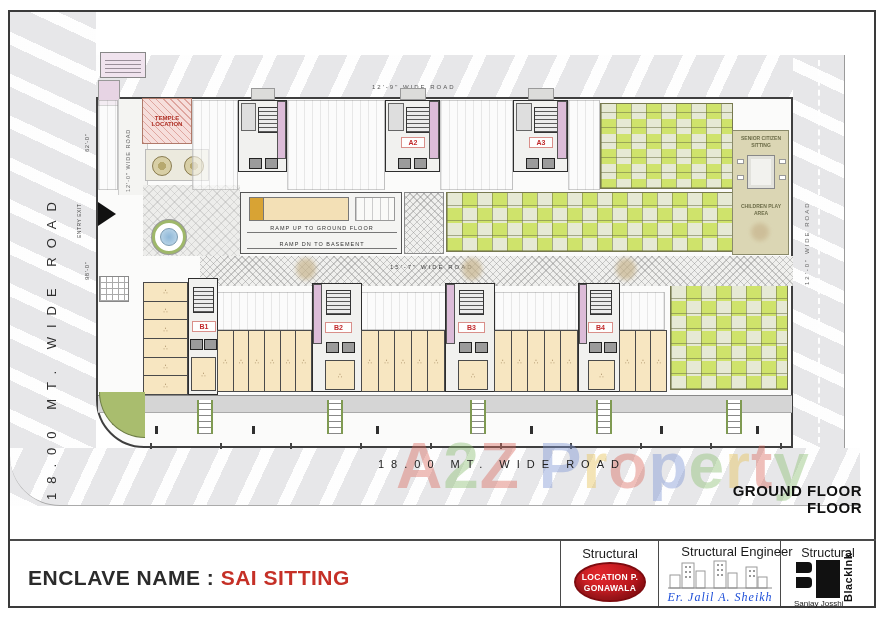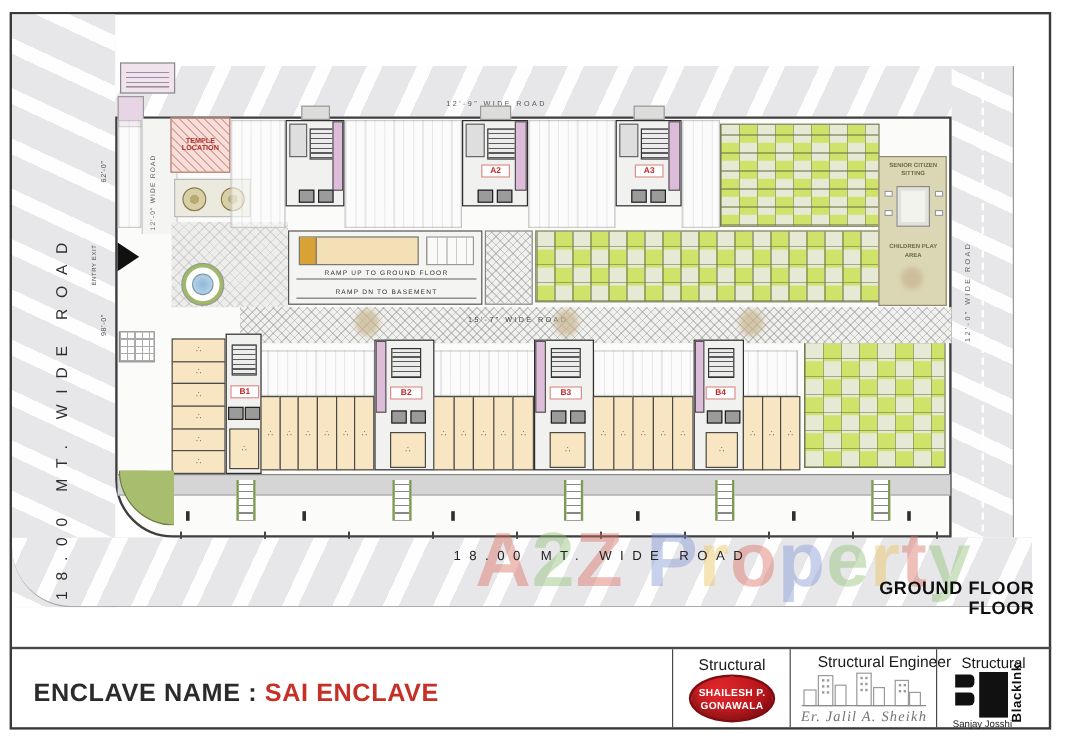--- a/index.html
+++ b/index.html
@@ -37,21 +37,21 @@
   .dim{font-size:6px;color:#555;letter-spacing:.5px}
   .tinylabel{color:#6d6d49;font-weight:bold;text-align:center;line-height:1.3}
   .gridbox{background:repeating-linear-gradient(0deg,#aaa 0 1px,transparent 1px 6px),repeating-linear-gradient(90deg,#aaa 0 1px,transparent 1px 6px),#fff;border:1px solid #888}
   .notelines{background:repeating-linear-gradient(0deg,#9a8f9a 0 1px,transparent 1px 4px)}
   .divline{background:#4a4a4a}
   .wm-gray{font-size:60px;letter-spacing:3px;color:#cbcbcb;opacity:.8;z-index:5}
   .wm-color{font-size:64px;font-weight:bold;letter-spacing:1px;opacity:.42;z-index:5;line-height:1}
   .plan-title{font-size:15px;font-weight:bold;color:#101010;letter-spacing:.5px;z-index:6}
   .footer-head{font-size:13px;color:#1a1a1a;text-align:center}
   .oval{border-radius:50%;background:radial-gradient(circle at 35% 30%,#e0262c,#a50f14);border:2px solid #7e0b0f;box-shadow:inset 0 -6px 8px rgba(0,0,0,.25);color:#fff;font-weight:bold;font-size:8.5px;text-align:center;line-height:1.25;padding-top:8px;letter-spacing:.3px}
-  .eng-name{font-family:"Liberation Serif",serif;font-style:italic;font-size:12px;color:#737373;letter-spacing:1px;text-align:center}
+  .eng-name{font-family:"Liberation Serif",serif;font-style:italic;font-size:12px;color:#1d4ed8;letter-spacing:1px;text-align:center}
   .bar{background:#111;border-radius:0 4px 4px 0}
   .brand-v{writing-mode:vertical-rl;transform:rotate(180deg);font-weight:bold;font-size:11px;color:#111;letter-spacing:.5px}
   .rl{font-size:6px;letter-spacing:2px;color:#555;white-space:nowrap}
 </style>
 </head>
 <body>
 
 <div id="stage">
 
   <div class="abs frame" style="left:8px;top:10px;width:868px;height:598px"></div>
@@ -313,29 +313,29 @@
   <div class="abs bollard" style="left:756px;top:426px"></div>
   <div class="abs" style="left:99px;top:392px;width:46px;height:46px;background:#a9bd6e;border-radius:0 0 0 46px;border-left:1px solid #6c7c44;border-bottom:1px solid #6c7c44;z-index:2"></div>
   <div class="abs tick" style="left:150px;top:443px;width:640px;height:6px"></div>
 
   <div class="abs wm-color" style="left:396px;top:434px"><span style="color: rgb(219, 106, 95);">A</span><span style="color: rgb(139, 191, 114);">2</span><span style="color: rgb(219, 106, 95);">Z</span><span style="color: rgb(0, 0, 0);">&nbsp;</span><span style="color: rgb(125, 149, 212);">P</span><span style="color: rgb(231, 194, 84);">r</span><span style="color: rgb(219, 106, 95);">o</span><span style="color: rgb(125, 149, 212);">p</span><span style="color: rgb(139, 191, 114);">e</span><span style="color: rgb(231, 194, 84);">r</span><span style="color: rgb(219, 106, 95);">t</span><span style="color: rgb(139, 191, 114);">y</span></div>
   <div class="abs plan-title" style="left:700px;top:482px;width:162px;text-align:right">GROUND FLOOR FLOOR</div>
 
   <div class="abs divline" style="left:10px;top:539px;width:866px;height:2px"></div>
   <div class="abs" style="left:28px;top:566px;font-size:21px;font-weight:bold;letter-spacing:.5px;color:#2b2b2b">
     <span>ENCLAVE NAME :</span>
-    <span style="color:#c53027">SAI ENCLAVE</span>
+    <span style="color:#c53027">SAI SITTING</span>
   </div>
   <div class="abs divline" style="left:560px;top:541px;width:1px;height:65px"></div>
   <div class="abs divline" style="left:658px;top:541px;width:1px;height:65px"></div>
   <div class="abs divline" style="left:780px;top:541px;width:1px;height:65px"></div>
 
   <div class="abs footer-head" style="left:566px;top:546px;width:88px">Structural</div>
   <div class="abs oval" style="left:574px;top:562px;width:72px;height:40px">
-    <div>SHAILESH P.</div>
+    <div>LOCATION P.</div>
     <div>GONAWALA</div>
   </div>
 
   <div class="abs footer-head" style="left:681px;top:544px;width:112px">Structural Engineer</div>
   <div class="abs" style="left:668px;top:558px;width:104px;height:32px">
     <svg width="104" height="32" viewBox="0 0 104 32">
       <g stroke="#9a9a9a" fill="#ffffff" stroke-width="1">
         <rect x="2" y="17" width="10" height="13"></rect>
         <rect x="14" y="5" width="12" height="25"></rect>
         <rect x="28" y="13" width="9" height="17"></rect>

